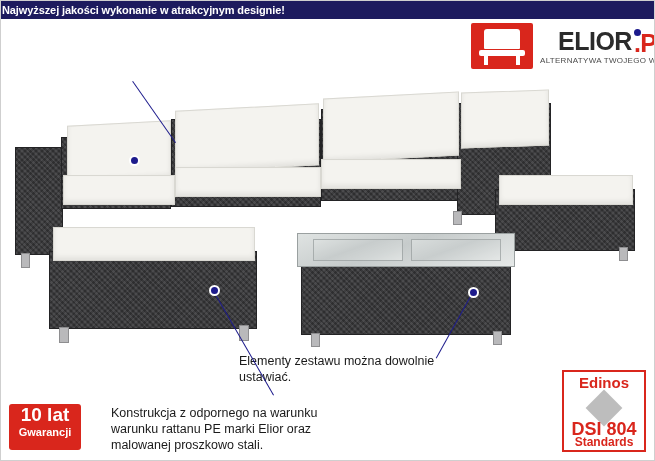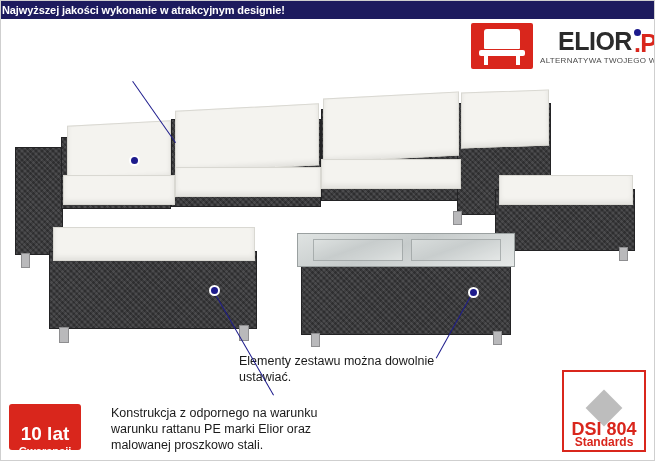--- a/index.html
+++ b/index.html
@@ -172,21 +172,21 @@
     background: #d9261c;
     color: #ffffff;
     border-radius: 3px;
     text-align: center;
   }
   .warranty .big {
     display: block;
     font-size: 19px;
     font-weight: bold;
     line-height: 22px;
-    padding-top: 19px;
+    padding-top: 0;
   }
   .warranty .small {
     display: block;
     font-size: 11px;
     font-weight: bold;
     line-height: 13px;
   }
 
   
   .edinos {
@@ -312,20 +312,21 @@
   </div>
   <div class="leader" style="left:213px; top:290px; width:120px; transform:rotate(60deg);"></div>
   <div class="dot" style="left:208px; top:284px;"></div>
 
   <div class="warranty">
     <span class="big">10 lat</span>
     <span class="small">Gwarancji</span>
   </div>
 
   <div class="edinos">
+    <span class="brand">Edinos</span>
     <div class="diamond"></div>
     <div class="dsi-row">
       <span>DSI</span>
       <span>804</span>
     </div>
     <div class="std">Standards</div>
   </div>
 
 </div>
 

